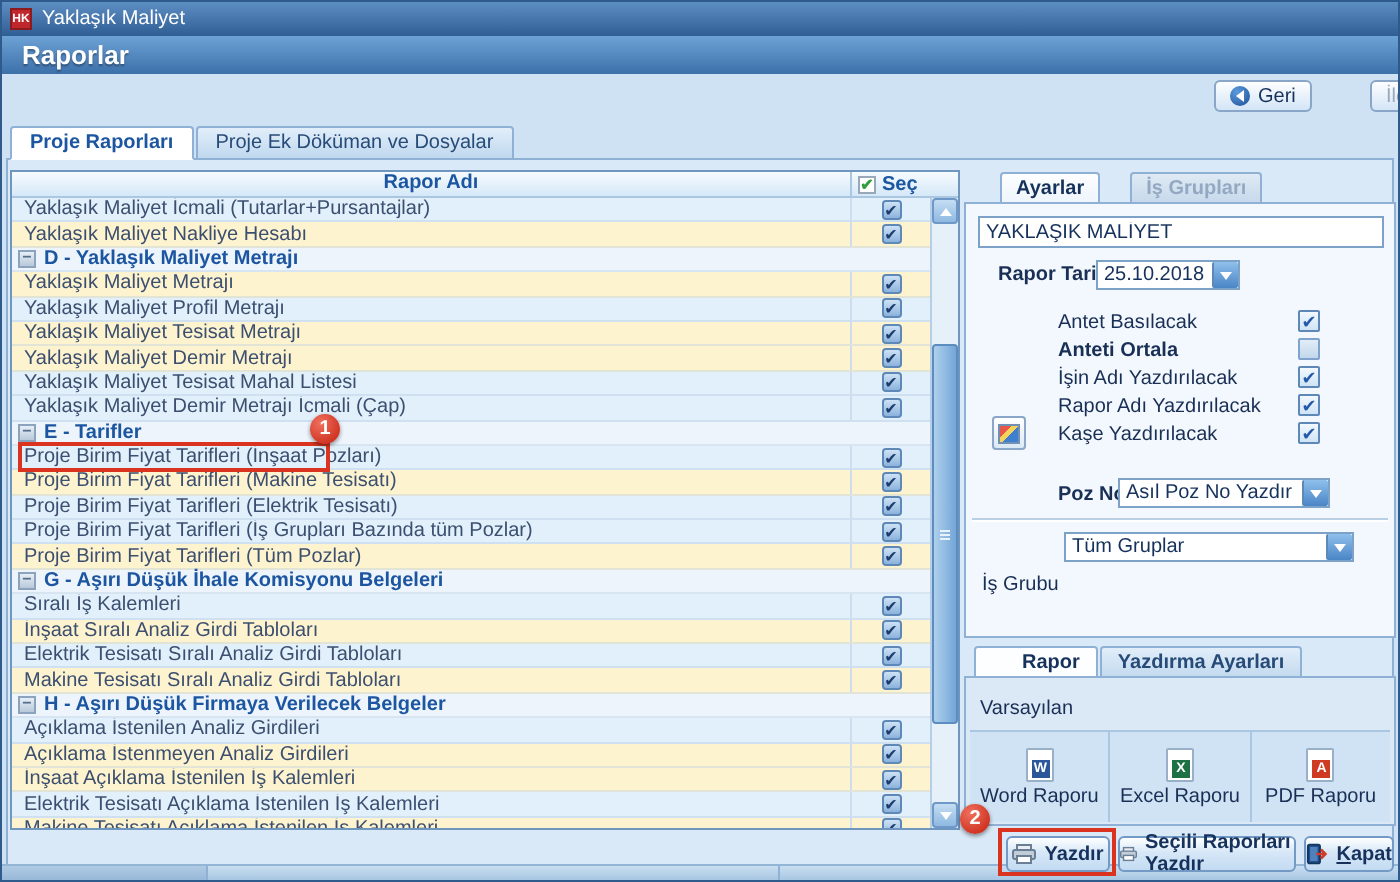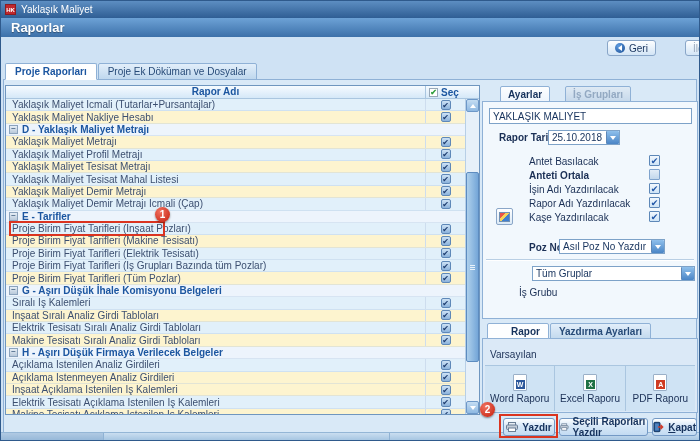--- a/index.html
+++ b/index.html
@@ -240,28 +240,28 @@
           <span class="sel-cell">
             <span class="gridcheck checked"></span>
           </span>
         </div>
         <div class="row shade-cream">
           <span class="row-label">Yaklaşık Maliyet Tesisat Metrajı</span>
           <span class="sel-cell">
             <span class="gridcheck checked"></span>
           </span>
         </div>
+        <div class="row shade-cream">
+          <span class="row-label">Yaklaşık Maliyet Demir Metrajı</span>
+          <span class="sel-cell">
+            <span class="gridcheck checked"></span>
+          </span>
+        </div>
         <div class="row shade-blue">
           <span class="row-label">Yaklaşık Maliyet Tesisat Mahal Listesi</span>
-          <span class="sel-cell">
-            <span class="gridcheck checked"></span>
-          </span>
-        </div>
-        <div class="row shade-cream">
-          <span class="row-label">Yaklaşık Maliyet Demir Metrajı</span>
           <span class="sel-cell">
             <span class="gridcheck checked"></span>
           </span>
         </div>
         <div class="row shade-blue">
           <span class="row-label">Yaklaşık Maliyet Demir Metrajı İcmali (Çap)</span>
           <span class="sel-cell">
             <span class="gridcheck checked"></span>
           </span>
         </div>
@@ -412,22 +412,22 @@
       <span class="img-glyph"></span>
     </div>
     <div class="s-label bold" style="left:46px; top:140px;">Poz No</div>
     <div class="combo" style="left:76px; top:137px; width:106px;">
       <span class="val">Asıl Poz No Yazdır</span>
       <span class="arrow">
           <span class="tri-down"></span>
         </span>
     </div>
     <div class="hsep"></div>
-    <div class="s-label" style="left:8px; top:185px;margin-left:28px;">İş Grubu</div>
-    <div class="combo" style="left:49px; top:164px; width:163px;">
+    <div class="s-label" style="left:8px; top:185px;">İş Grubu</div>
+    <div class="combo" style="left:49px; top:164px; width:145px;">
       <span class="val">Tüm Gruplar</span>
       <span class="arrow">
           <span class="tri-down"></span>
         </span>
     </div>
   </div>
 
   <div class="rtabbar">
     <div class="rtab active">Rapor</div>
     <div class="rtab inactive">Yazdırma Ayarları</div>

